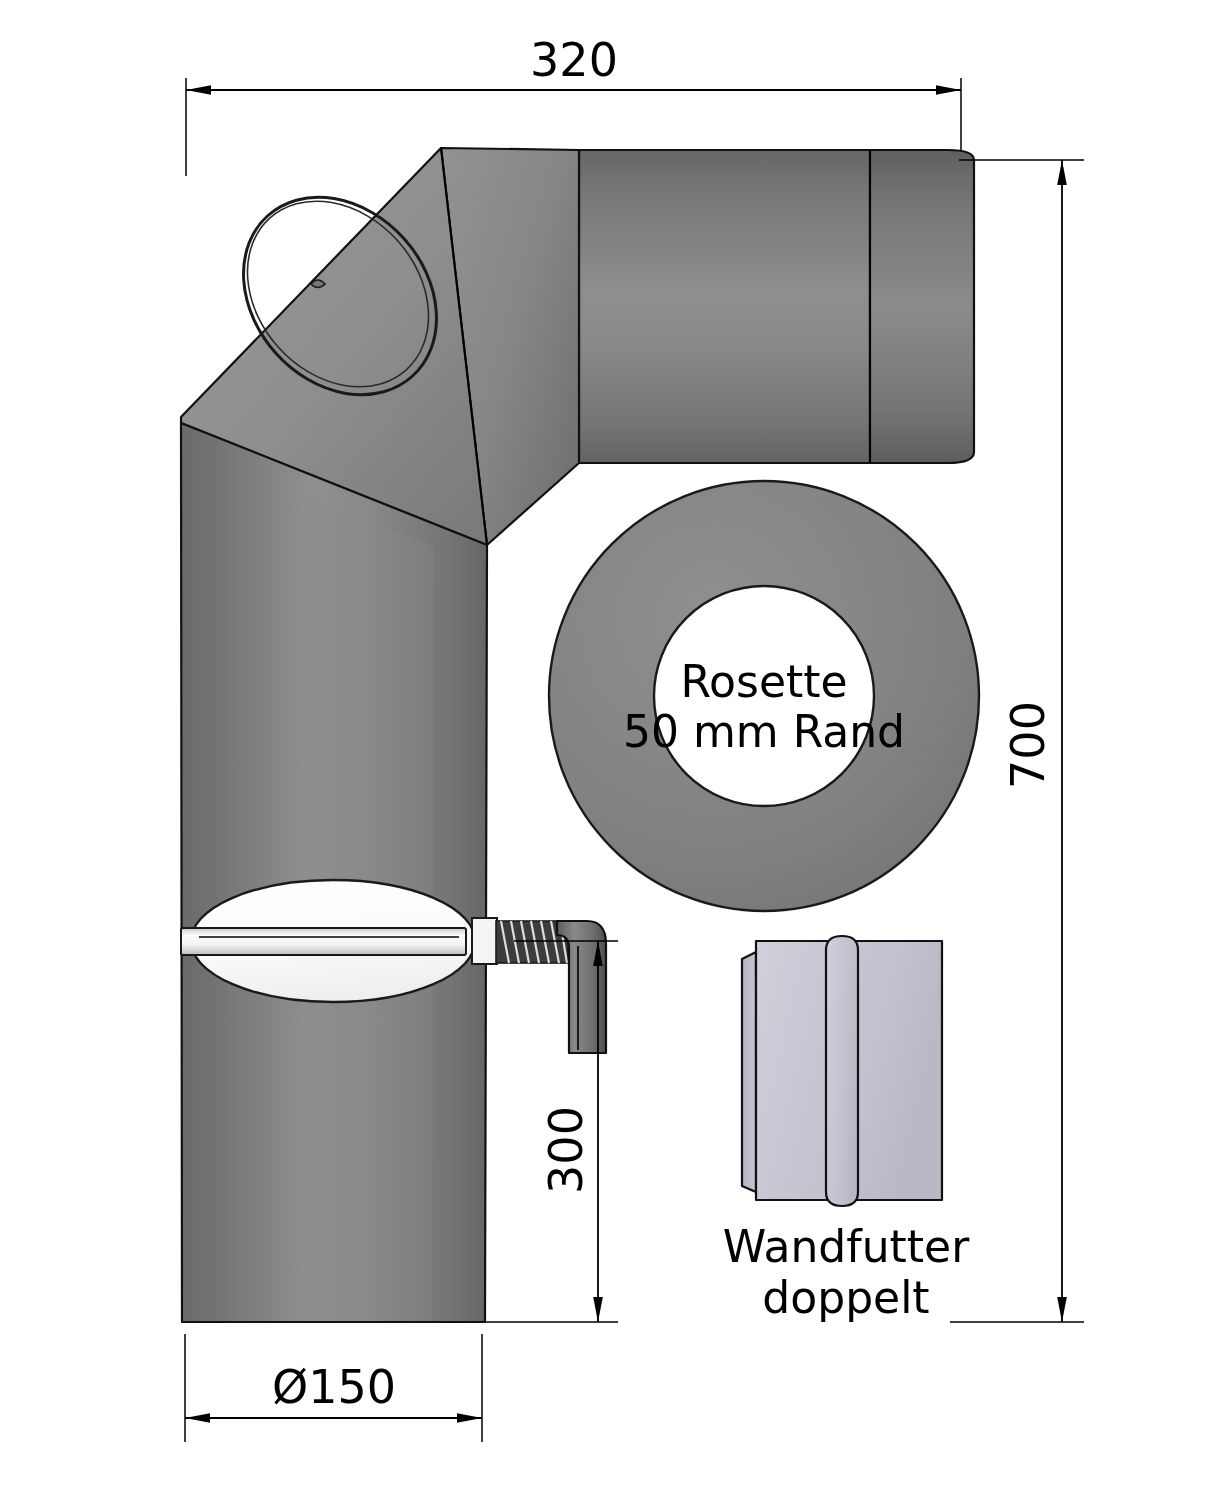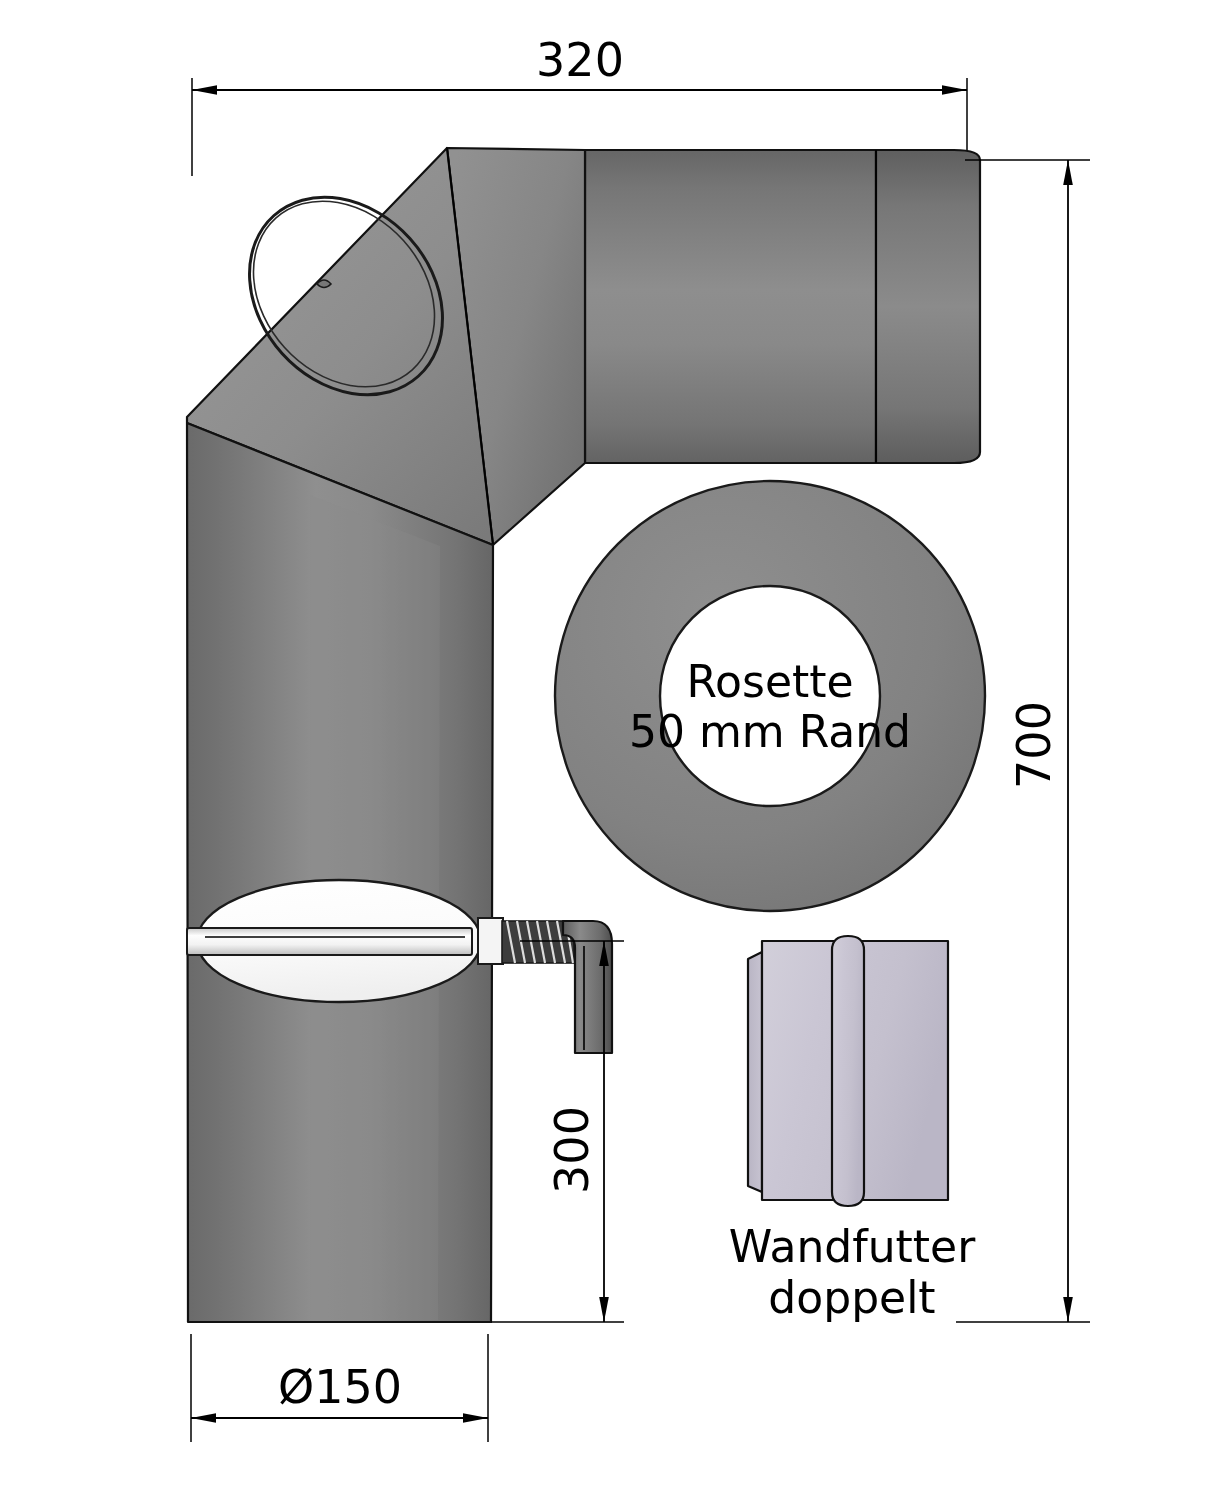--- a/index.html
+++ b/index.html
@@ -9,21 +9,21 @@
   }
   body {
     width: 1227px;
     height: 1500px;
     position: relative;
     font-family: "DejaVu Sans", "Liberation Sans", sans-serif;
     overflow: hidden;
   }
   #stage {
     position: absolute;
-    left: 10px;
+    left: 4px;
     top: 0;
     width: 1168px;
     height: 1500px;
   }
   svg.drawing {
     display: block;
     width: 1227px;
     height: 1500px;
   }
   .dim-text {

